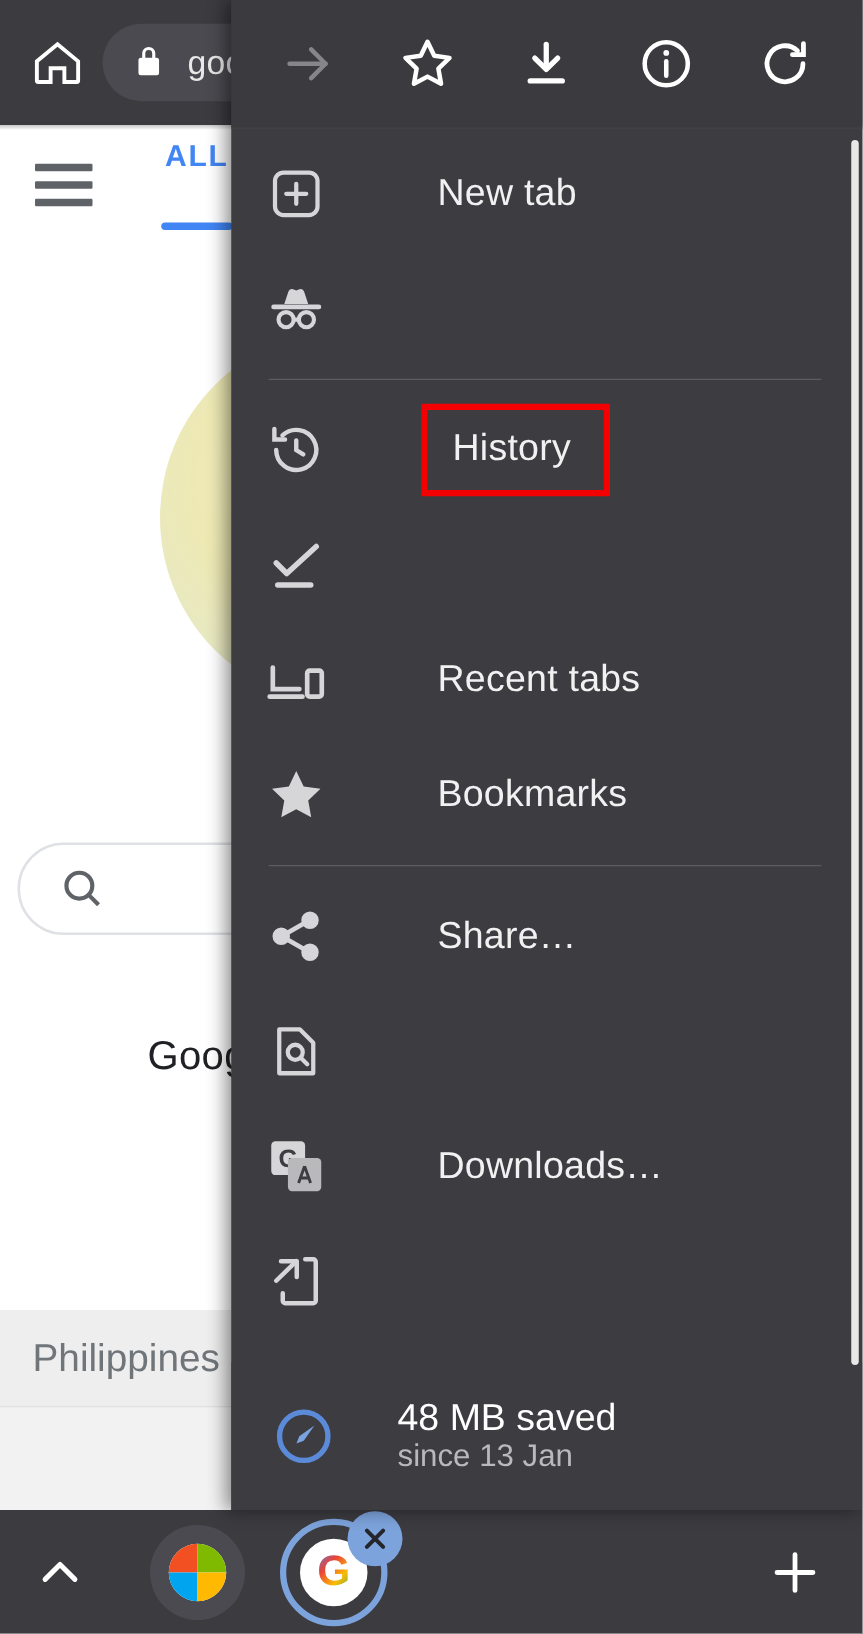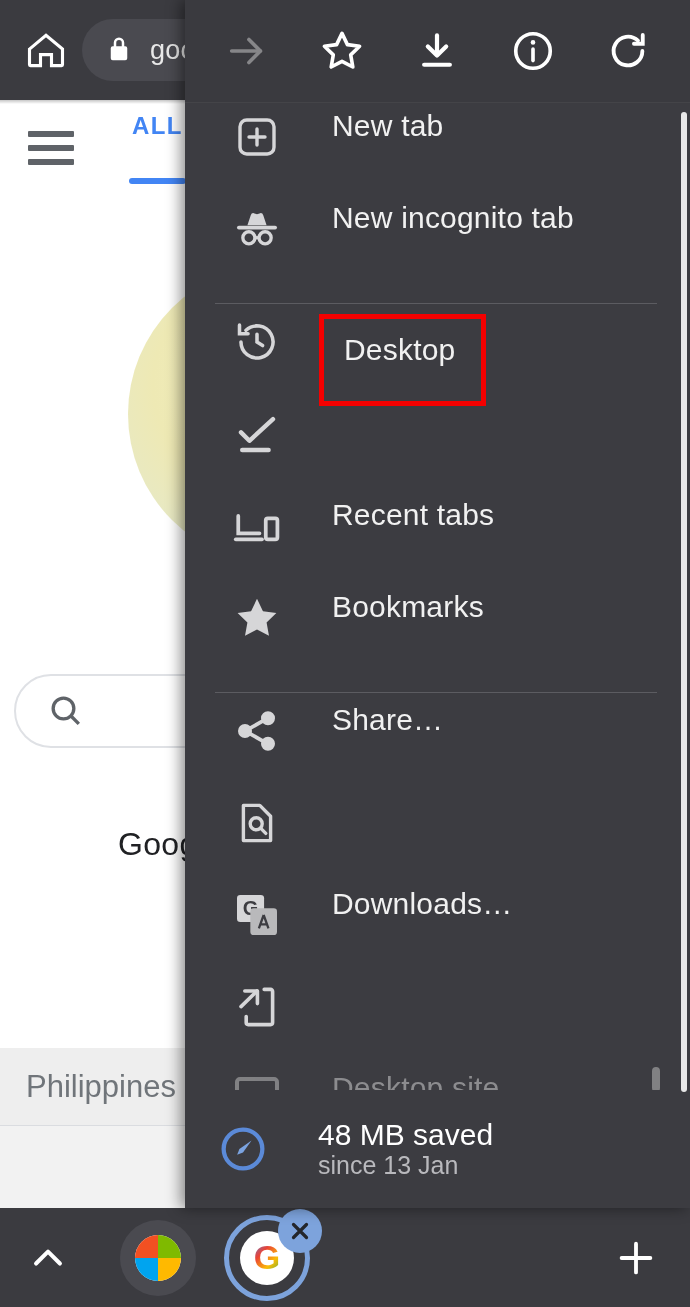--- a/index.html
+++ b/index.html
@@ -185,22 +185,23 @@
     height:103px; background:#3a3a3f;
     display:flex; align-items:center; justify-content:space-around;
     padding:0 14px;
     border-bottom:1px solid rgba(255,255,255,.05);
   }
   .menu-toolbar .tb-btn{
     width:62px;height:62px; display:flex;align-items:center;justify-content:center;
   }
   .menu-list{ padding-top:6px; }
   .menu-item{
-    height:92px; display:flex; padding-left:44px;
+    height:92px; display:flex; align-items:center; padding-left:24px;
     position:relative;
+    gap:38px;
   }
   .menu-item .mi-icon{
     width:56px;height:56px; display:flex;align-items:center;justify-content:center;
     flex:0 0 56px;
   }
   .menu-item .mi-label{
     margin-left:47px; color:#f1f1f1; font-size:30px; letter-spacing:.2px;
     white-space:nowrap;
   }
   .menu-item.highlighted .mi-label{
@@ -393,34 +394,33 @@
     <div class="menu-item">
       <span class="mi-icon">
         <svg width="50" height="50" viewBox="0 0 24 24" fill="none" stroke="#d6d6d8" stroke-width="1.6">
           <path d="M7.4 10.2 9 5.4a1.4 1.4 0 0 1 1.8-.9l1.2.45 1.2-.45a1.4 1.4 0 0 1 1.8.9l1.6 4.8z" fill="#d6d6d8" stroke="none"></path>
           <path d="M3.3 11.3h17.4" stroke-linecap="round" stroke-width="1.8"></path>
           <circle cx="8.1" cy="16.2" r="2.9"></circle>
             <circle cx="15.9" cy="16.2" r="2.9"></circle>
           <path d="M11 16.2h2"></path>
           </svg>
       </span>
-      <span class="mi-label">New incognito tab</span>
     </div>
 
     <div class="menu-divider"></div>
 
     <div class="menu-item highlighted">
       <span class="mi-icon">
         <svg width="50" height="50" viewBox="0 0 24 24" fill="none" stroke="#d6d6d8" stroke-width="1.7" stroke-linecap="round">
           <path d="M4.3 12a7.7 7.7 0 1 0 2.4-5.6"></path>
           <path d="M3.6 3.9v4.1h4.1"></path>
           <path d="M12 8.3V12l2.7 1.7"></path>
           </svg>
       </span>
-      <span class="mi-label">Desktop</span>
+      <span class="mi-label">History</span>
     </div>
 
     <div class="menu-item">
       <span class="mi-icon">
         <svg width="48" height="48" viewBox="0 0 24 24" fill="none" stroke="#d6d6d8" stroke-width="2.2" stroke-linecap="round" stroke-linejoin="round">
           <path d="m4 11.2 4.2 4.2L20 4.6"></path>
             <path d="M4.6 20h13.2"></path>
           </svg>
       </span>
     </div>

